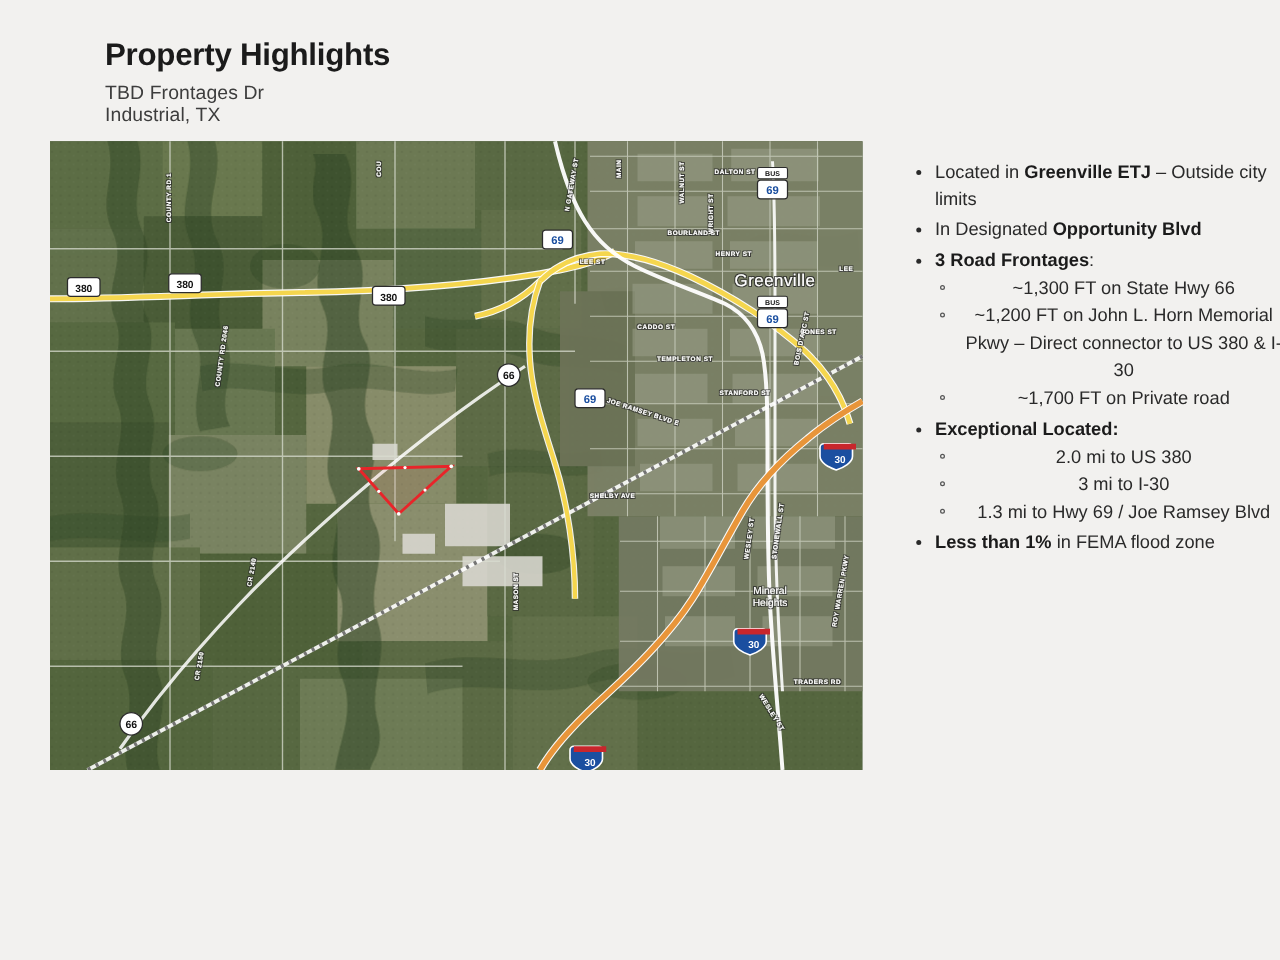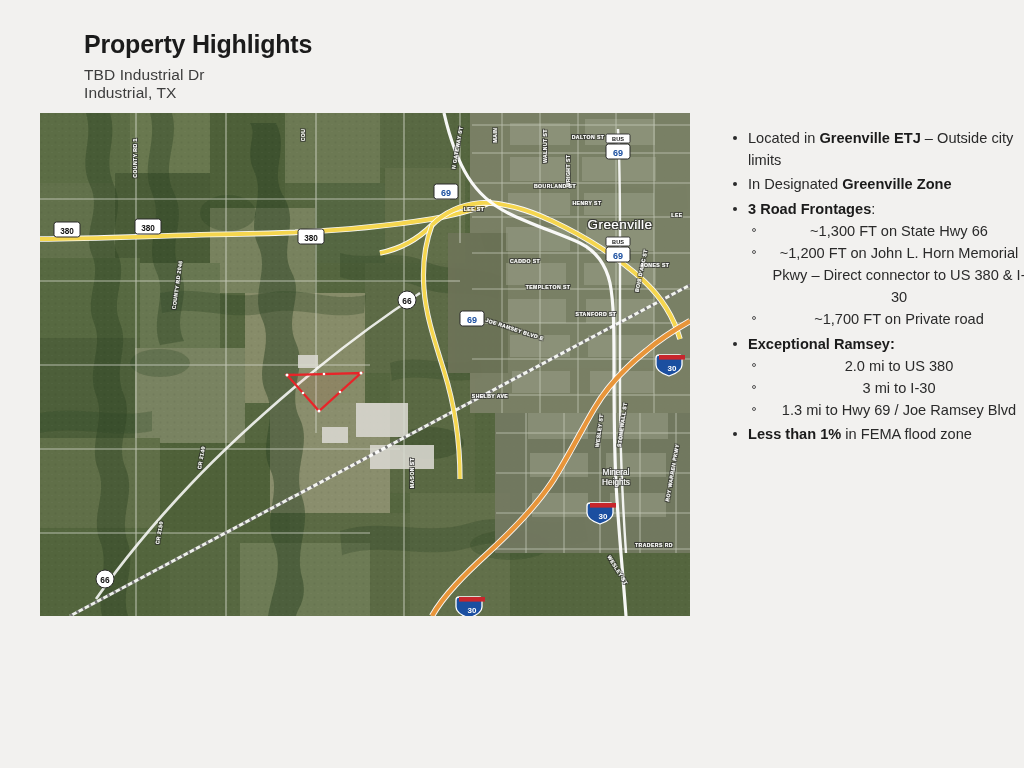--- a/index.html
+++ b/index.html
@@ -55,21 +55,21 @@
     width:4px;height:4px;border-radius:50%;
     border:1px solid #555;background:transparent;box-sizing:border-box;
   }
   .b{font-weight:bold;color:#1b1b1b;}
 </style>
 </head>
 <body>
 
 <div id="header">
   <div id="page-title">Property Highlights</div>
-  <div class="subtitle-line">TBD Industrial Dr</div>
+  <div class="subtitle-line">TBD Frontages Dr</div>
   <div class="subtitle-line">Industrial, TX</div>
 </div>
 
 <div id="map-figure">
   <div id="map-canvas">
     <svg class="map-svg" viewBox="0 0 650 503" xmlns="http://www.w3.org/2000/svg">
       <defs>
         <filter id="halo" x="-40%" y="-60%" width="180%" height="220%">
           <feMorphology in="SourceAlpha" operator="dilate" radius="1.1" result="d"></feMorphology>
           <feFlood flood-color="#2b2b2b" flood-opacity="0.85"></feFlood>
@@ -359,26 +359,26 @@
         <rect x="419" y="484" width="26" height="4.6" fill="#c8262c"></rect>
         <text x="432" y="499.5" font-size="8" font-weight="bold" fill="#ffffff" font-family="Liberation Sans, sans-serif" text-anchor="middle">30</text>
       </g>
     </svg>
   </div>
 </div>
 
 <div id="highlights">
   <ul class="lvl1" id="hl-root">
       <li><span>Located in </span><span class="b">Greenville ETJ</span><span> – Outside city limits</span></li>
-      <li><span>In Designated </span><span class="b">Greenville Zone</span></li>
+      <li><span>In Designated </span><span class="b">Opportunity Blvd</span></li>
       <li><span class="b">3 Road Frontages</span><span>:</span><ul class="lvl2">
           <li>~1,300 FT on State Hwy 66</li>
           <li>~1,200 FT on John L. Horn Memorial Pkwy – Direct connector to US 380 &amp; I-30</li>
           <li>~1,700 FT on Private road</li>
         </ul></li>
-      <li><span class="b">Exceptional Ramsey:</span><ul class="lvl2">
+      <li><span class="b">Exceptional Located:</span><ul class="lvl2">
           <li>2.0 mi to US 380</li>
           <li>3 mi to I-30</li>
           <li>1.3 mi to Hwy 69 / Joe Ramsey Blvd</li>
         </ul></li>
       <li><span class="b">Less than 1%</span><span> in FEMA flood zone</span></li>
     </ul>
 </div>
 
 </body></html>

